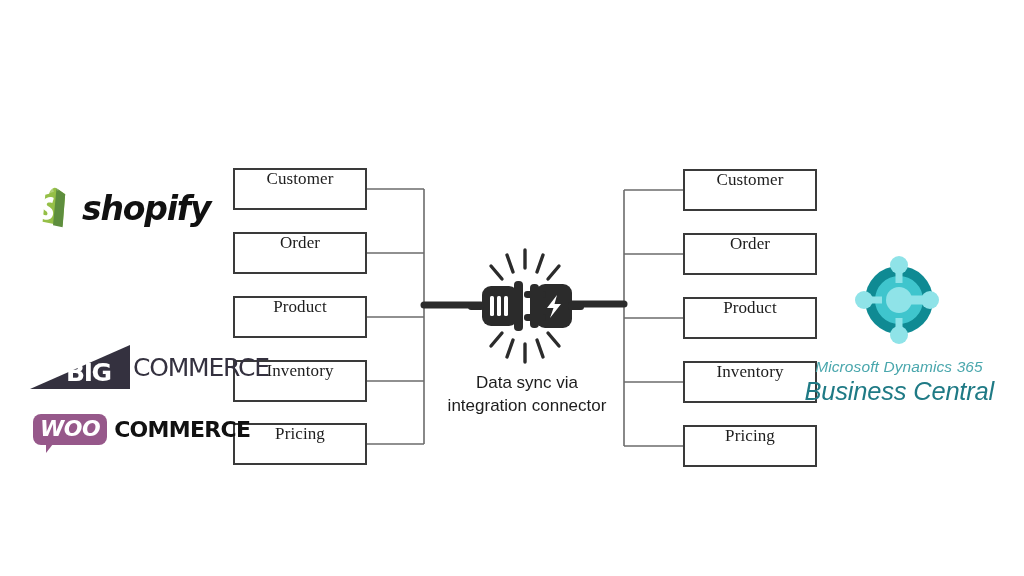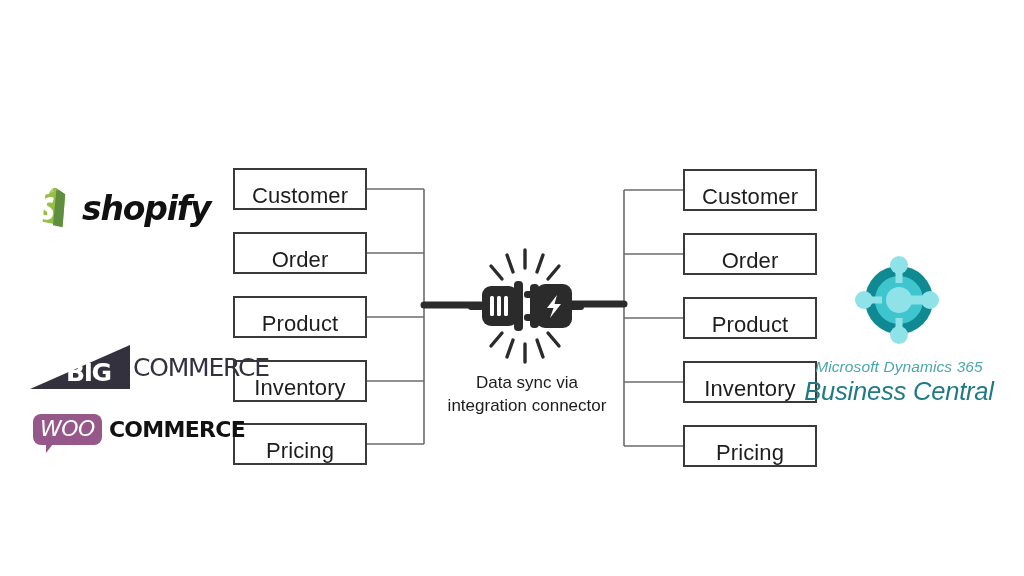--- a/index.html
+++ b/index.html
@@ -22,26 +22,27 @@
     height: 576px;
   }
 
   
   .entity-box {
     position: absolute;
     box-sizing: border-box;
     border: 2px solid #3a3a3a;
     background: #ffffff;
     display: flex;
-    align-items: flex-end;
+    align-items: flex-start;
     justify-content: center;
-    font-size: 22px;
+    font-size: 17px;
     color: #1d1d1d;
     letter-spacing: .1px;
     line-height: 1;
+    font-family: Liberation Serif, serif;
   }
   .entity-box span { display: block; padding-bottom: 1px; }
 
   
   #wires { position: absolute; left: 0; top: 0; }
 
   
   .caption {
     position: absolute;
     width: 260px;
@@ -115,21 +116,21 @@
     content: "";
     position: absolute;
     left: 13px;
     bottom: -8px;
     width: 0; height: 0;
     border-left: 7px solid #96588a;
     border-bottom: 9px solid transparent;
   }
   .woo-word {
     font-family: "DejaVu Sans", sans-serif;
-    font-weight: 400;
+    font-weight: 700;
     font-style: italic;
     font-size: 22px;
     letter-spacing: -.5px;
     color: #ffffff;
     line-height: 1;
   }
   .woo-commerce {
     font-family: "DejaVu Sans", sans-serif;
     font-weight: 700;
     font-size: 22px;
@@ -143,21 +144,21 @@
   #bc-mark { display: block; margin: 0 auto; }
   .bc-line1 {
     text-align: center;
     font-size: 15.5px;
     color: #4aa7ad;
     letter-spacing: .1px;
     margin-top: 10px;
     white-space: nowrap;
   }
   .bc-line2 {
-    text-align: center;
+    text-align: right;
     font-size: 25.5px;
     color: #1f7a85;
     letter-spacing: -.2px;
     margin-top: 1px;
     white-space: nowrap;
   }
 </style>
 </head>
 <body>
 

